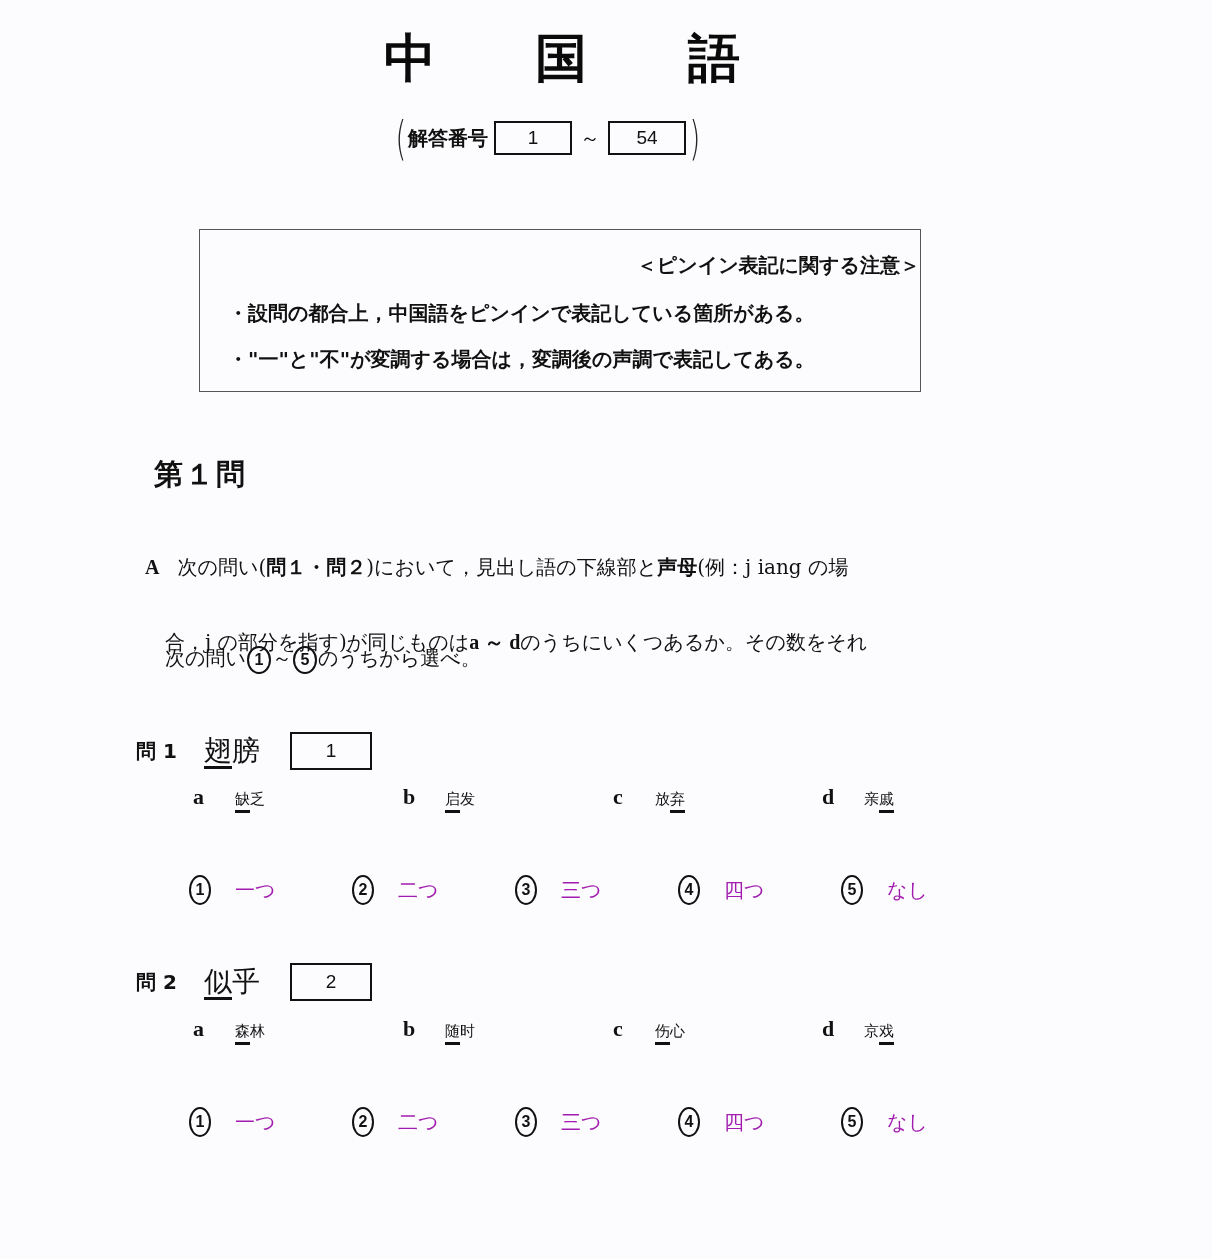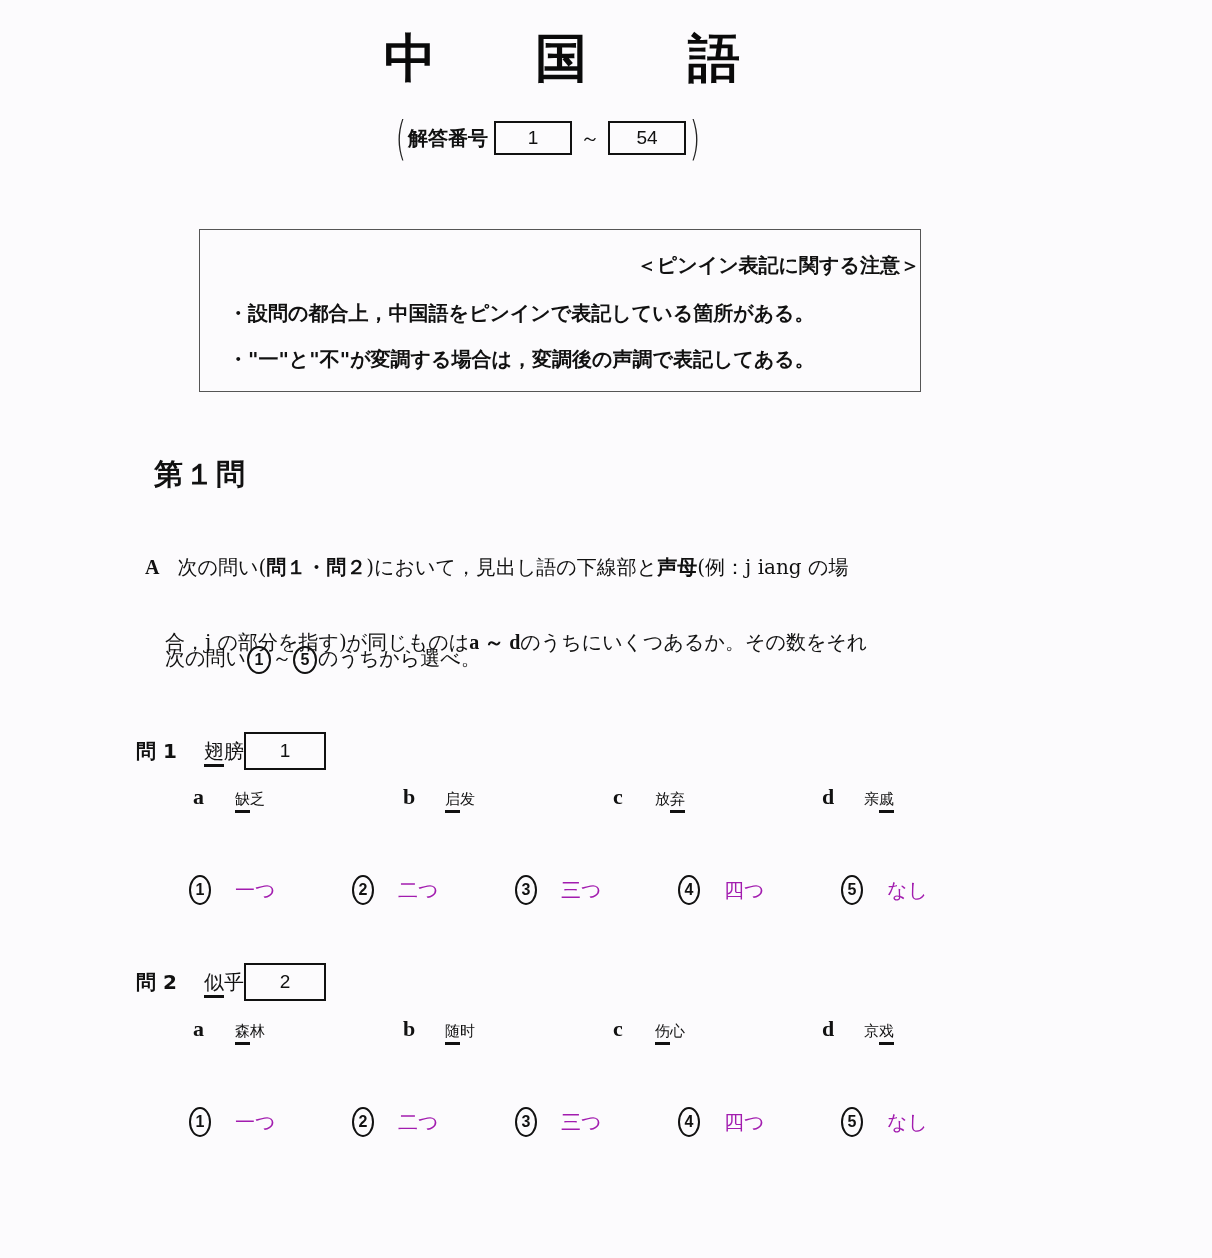--- a/index.html
+++ b/index.html
@@ -145,21 +145,22 @@
       display: flex;
       align-items: center;
       white-space: nowrap;
     }
     .prob-label {
       font-size: 20px;
       font-weight: bold;
       width: 68px;
     }
     .prob-word {
-      font-size: 20px;
+      font-size: 28px;
+      margin-right: 30px;
       font-family: "DejaVu Sans", sans-serif;
     }
     .answer-box {
       width: 82px;
       height: 38px;
       border: 2.5px solid #111;
       box-sizing: border-box;
       display: flex;
       align-items: center;
       justify-content: center;

